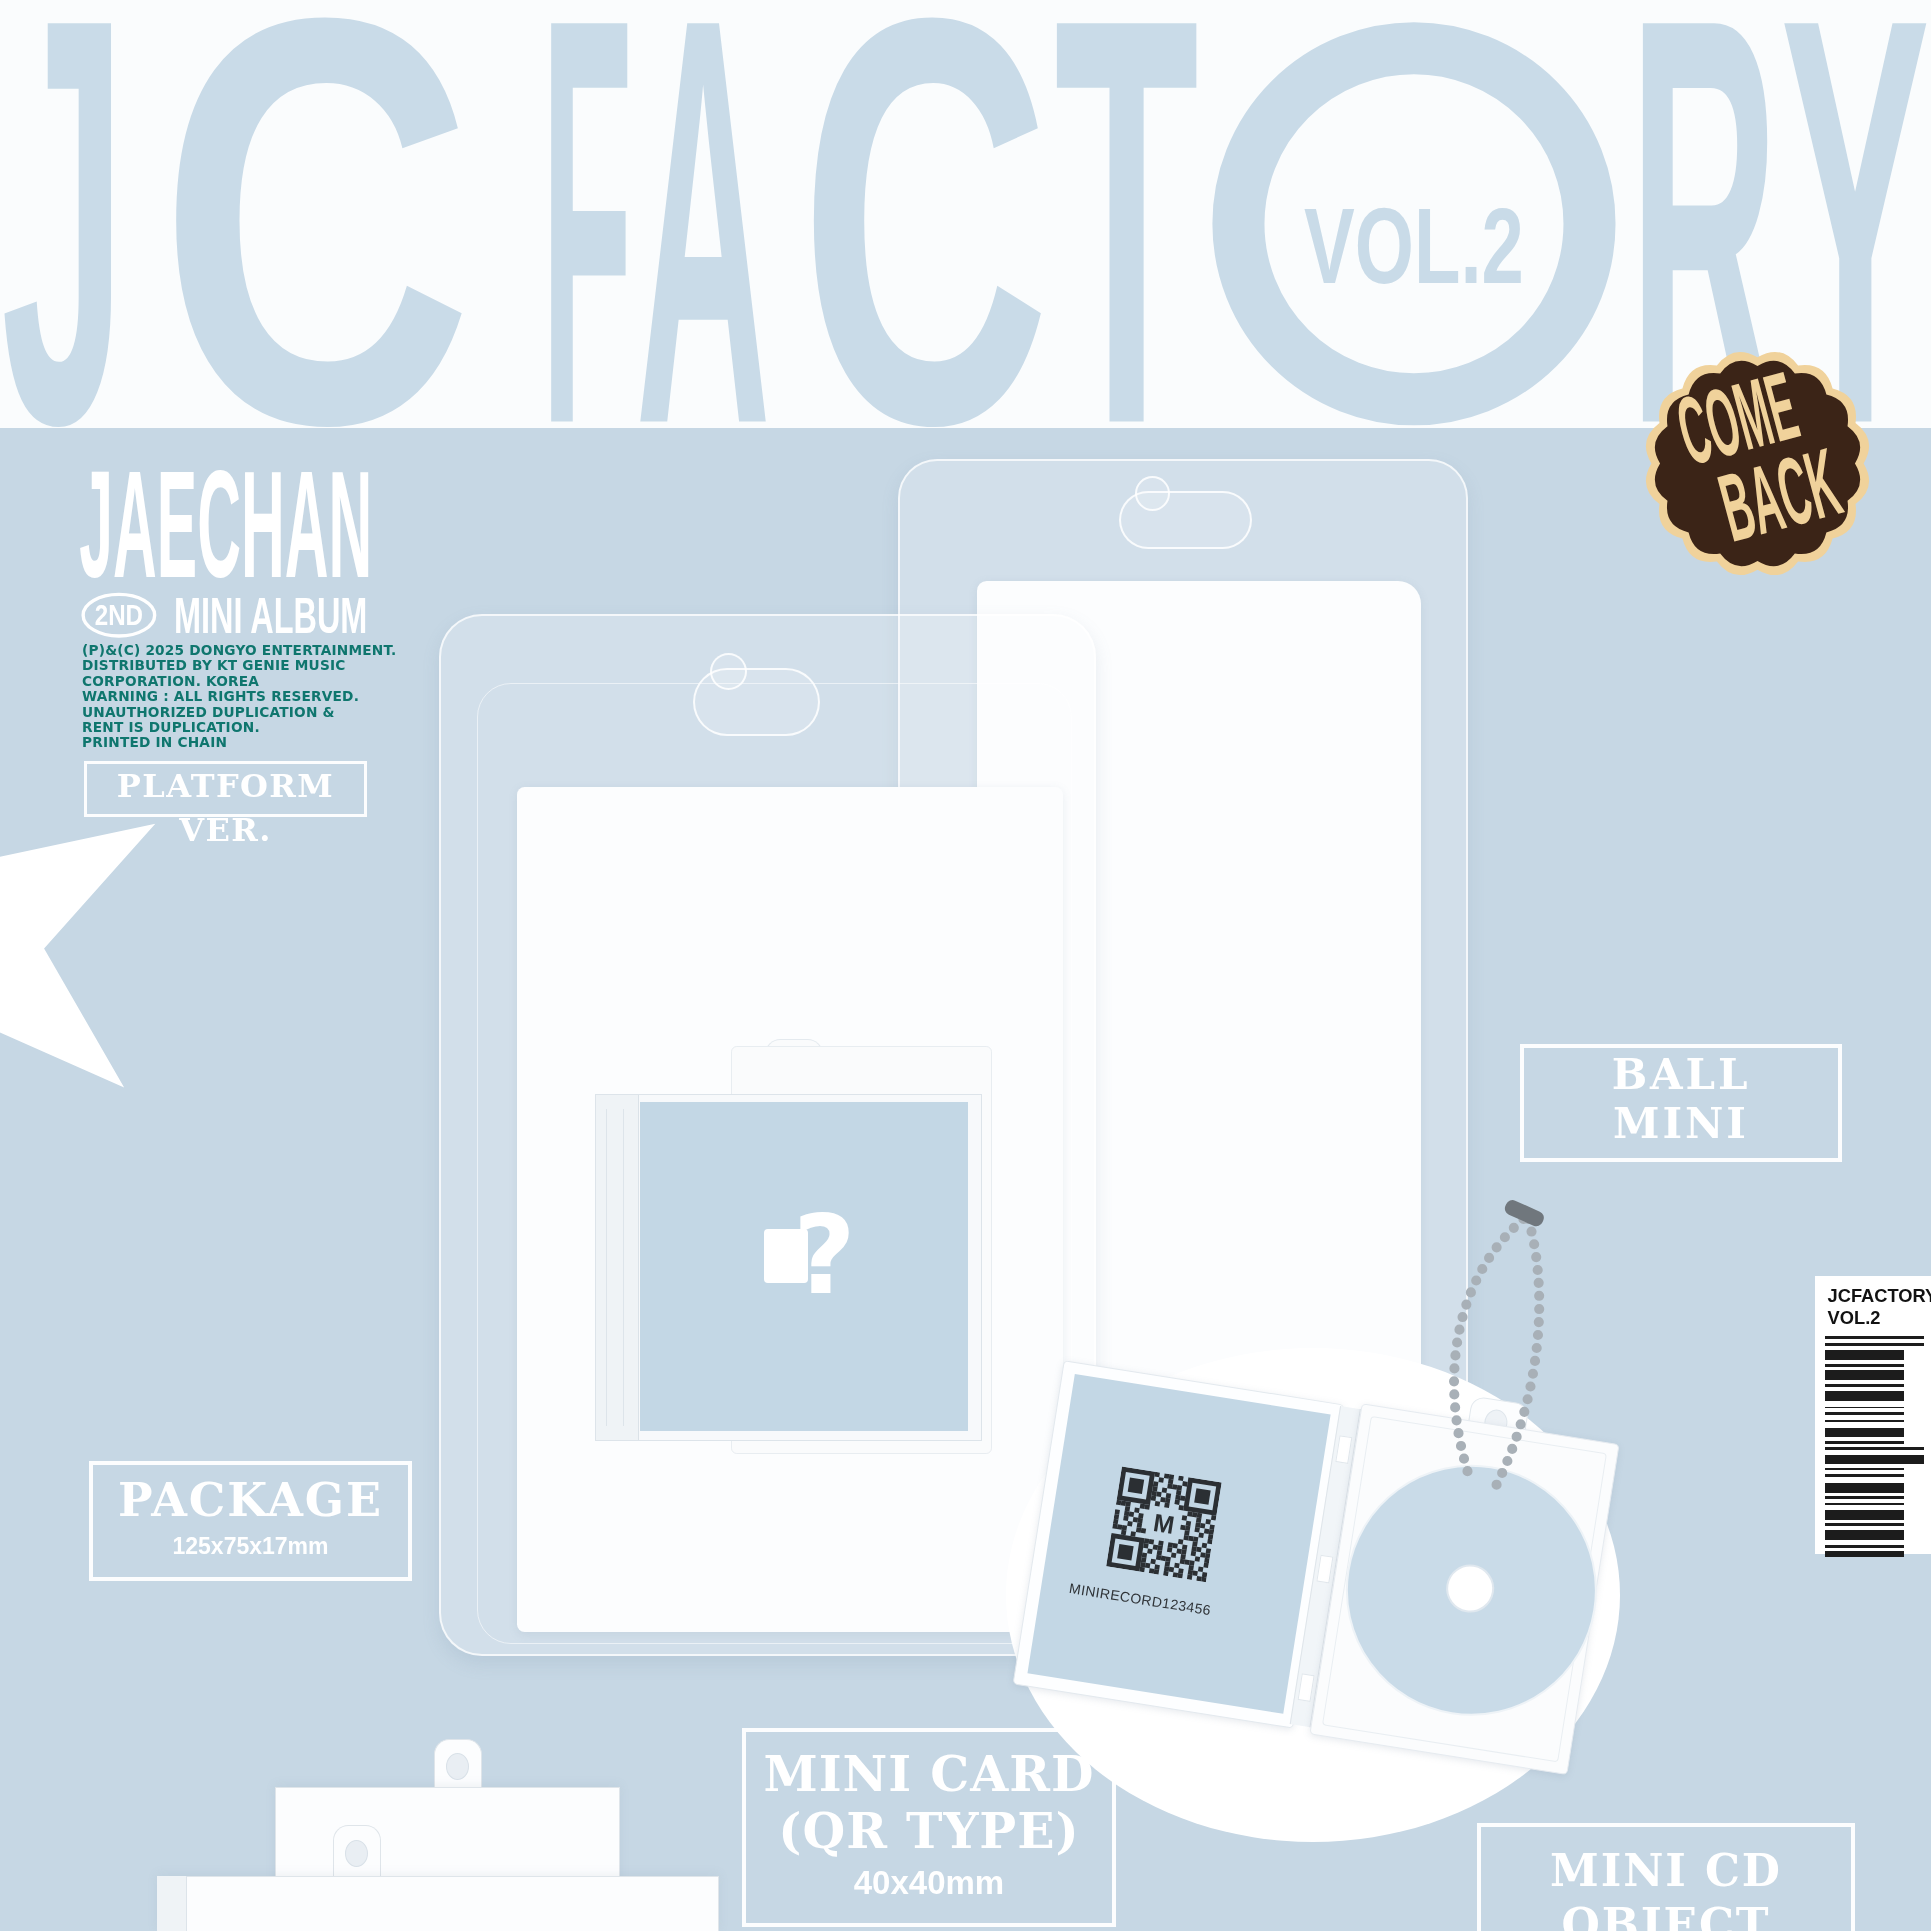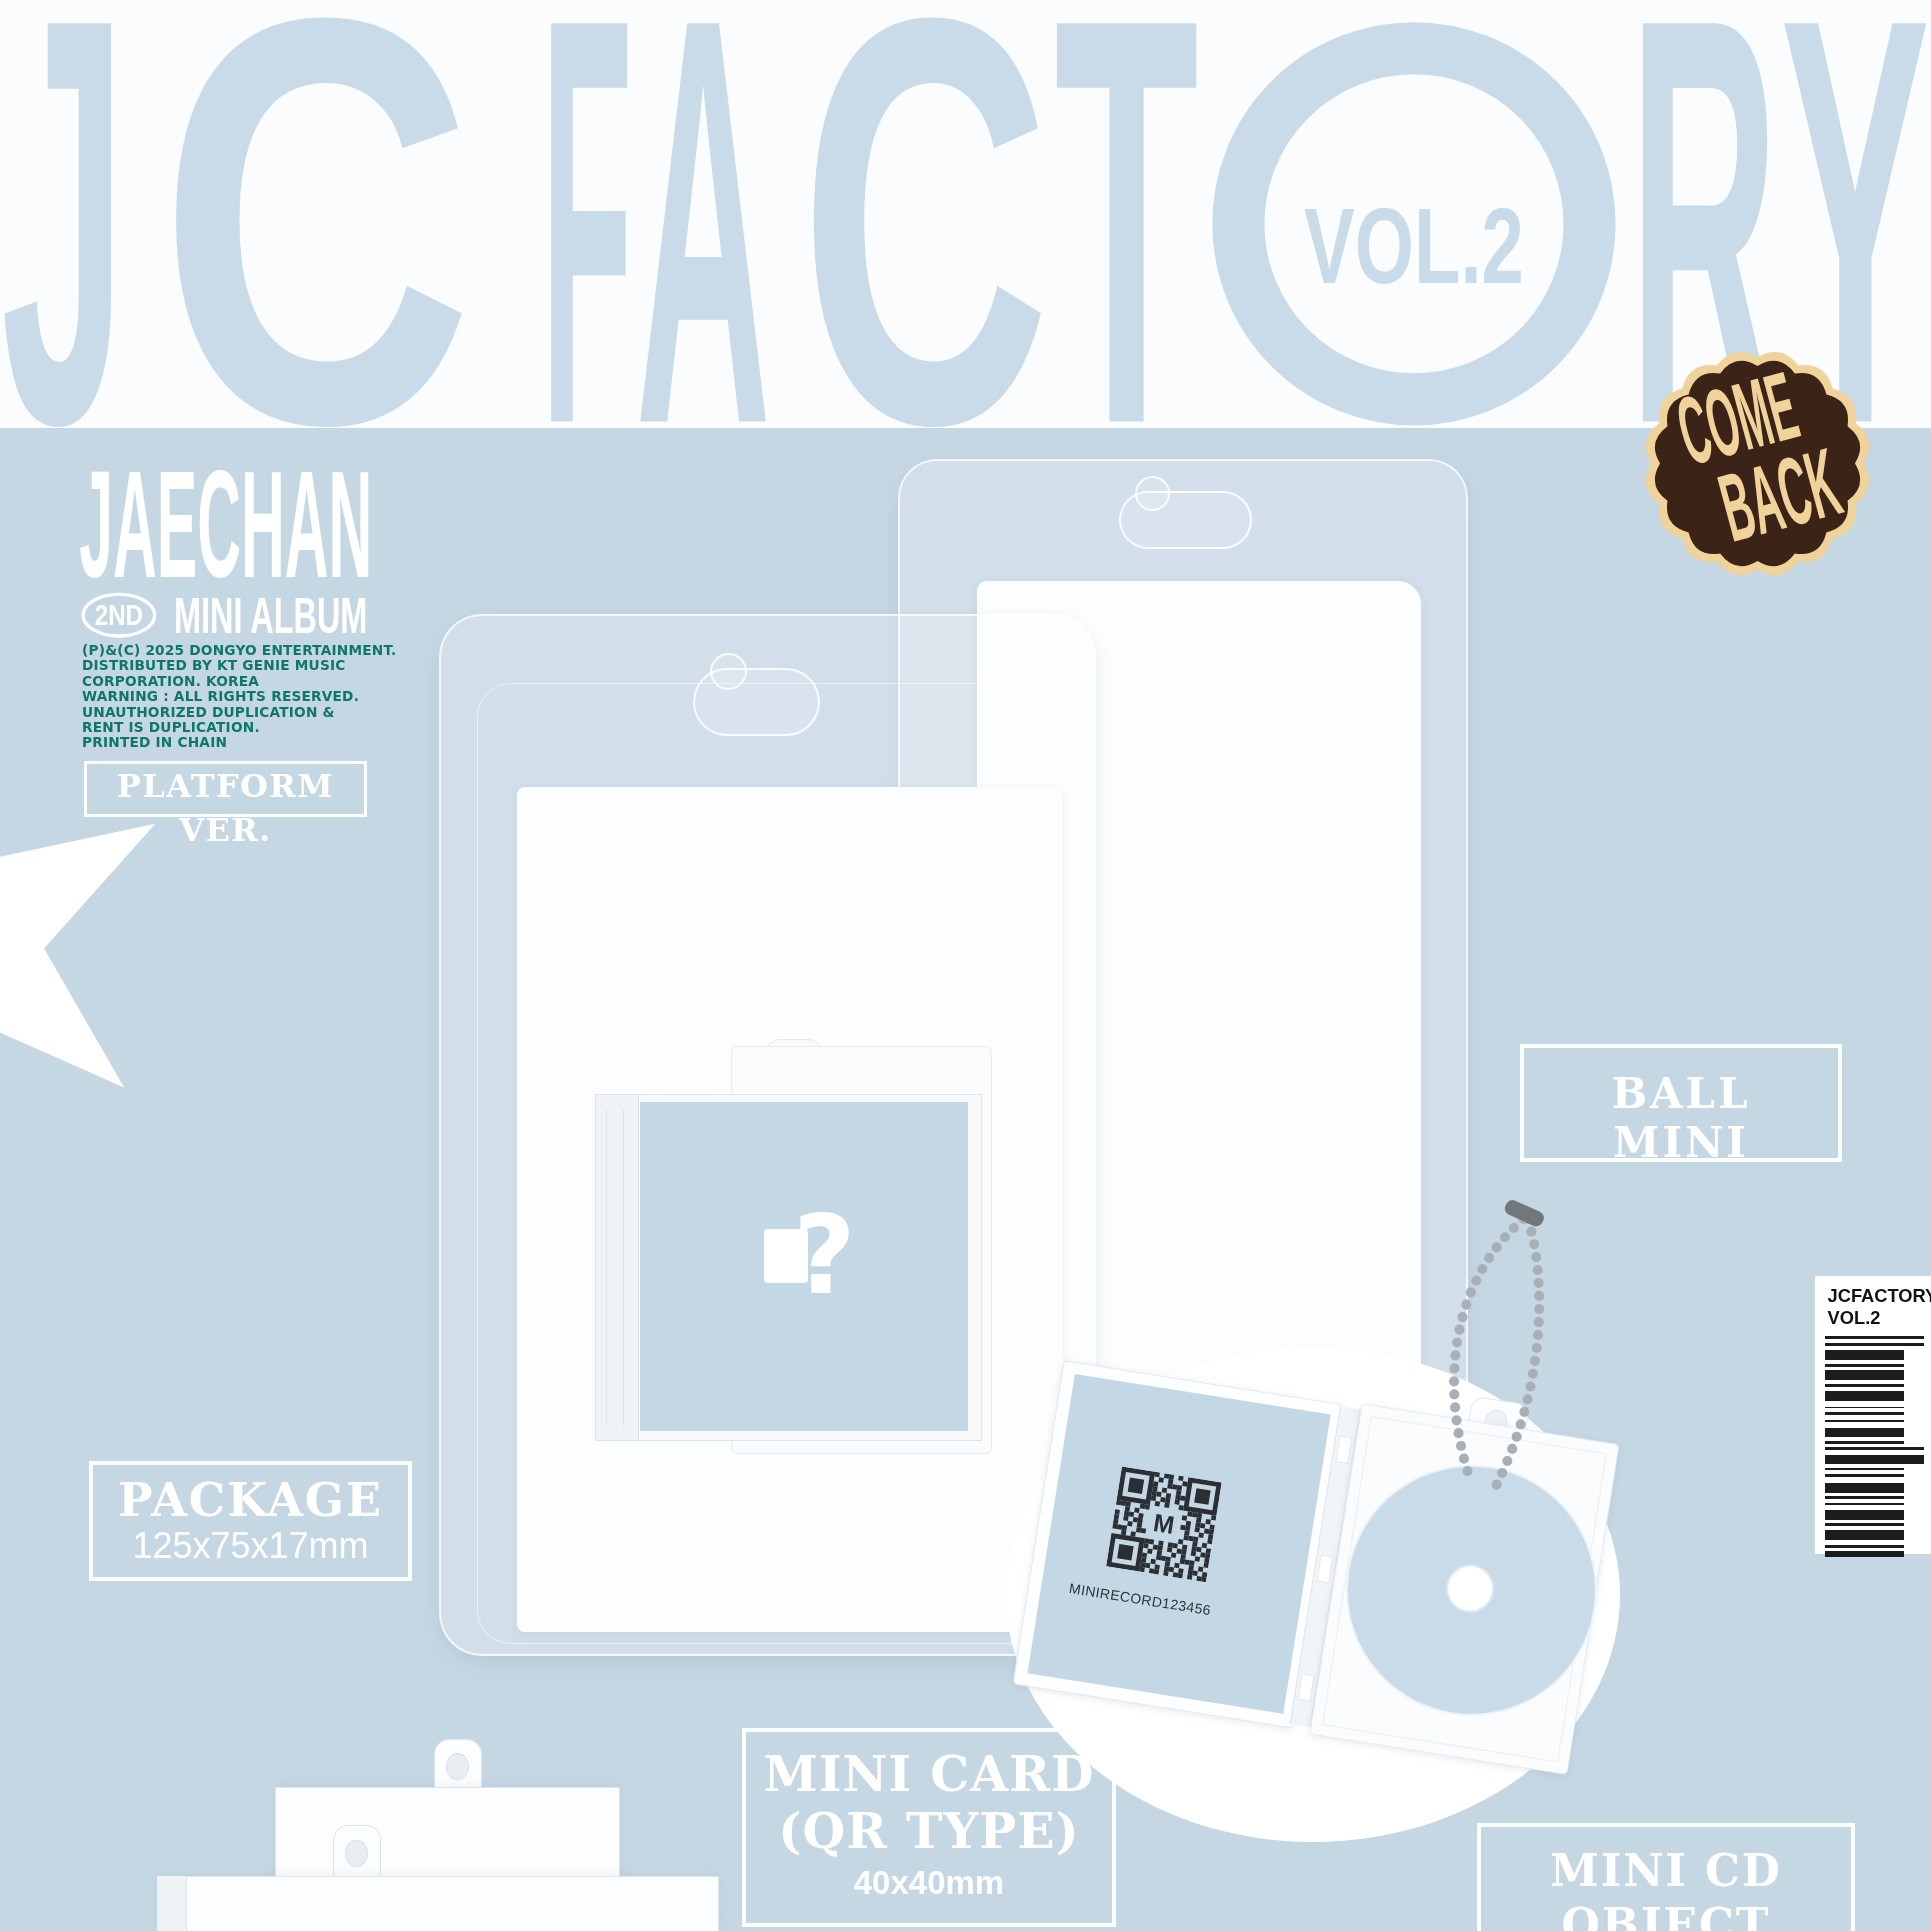--- a/index.html
+++ b/index.html
@@ -19,25 +19,25 @@
 
   
   .copyright{left:82px;top:643px;color:#0f766e;font-family:"DejaVu Sans",sans-serif;
              font-weight:700;font-size:13.7px;line-height:15.4px;letter-spacing:0.2px;white-space:nowrap;}
 
   
   .labelbox{box-sizing:border-box;border:4.8px solid rgba(255,255,255,.95);color:#fff;text-align:center;}
   .ornate{font-family:"DejaVu Serif",serif;font-weight:700;}
   .platform-box{left:84px;top:761px;width:283px;height:56px;border-width:3.9px;}
   .platform-box .t{font-size:32px;line-height:44px;letter-spacing:1.4px;}
-  .ballchain-box{left:1520px;top:1044px;width:322px;height:118px;padding-top:21px;}
+  .ballchain-box{left:1520px;top:1044px;width:322px;height:118px;padding-top:2px;}
   .ballchain-box .t{font-size:42px;line-height:49px;letter-spacing:2.9px;}
   .package-box{left:89px;top:1461px;width:323px;height:120px;padding-top:9.7px;}
   .package-box .t1{font-size:46px;line-height:50px;letter-spacing:1.9px;}
-  .package-box .t2{font-size:36px;line-height:42px;font-weight:400;}
+  .package-box .t2{font-size:23px;line-height:42px;font-weight:700;}
   .minicard-box{left:742px;top:1728px;width:374px;height:199px;padding-top:13.5px;}
   .minicard-box .t{font-size:49px;line-height:57px;letter-spacing:1px;}
   .minicard-box .t2{font-size:33px;line-height:46px;font-weight:700;font-family:"Liberation Sans",sans-serif;}
   .minicd-box{left:1477px;top:1823px;width:378px;height:183px;padding-top:17.4px;}
   .minicd-box .t{font-size:44px;line-height:54px;letter-spacing:1.9px;}
 
   
   .star{left:-266px;top:710px;width:449px;height:449px;background:#fff;transform:rotate(-12deg);
         clip-path:polygon(50% 0%,61% 35%,98% 35%,68% 57%,79% 91%,50% 70%,21% 91%,32% 57%,2% 35%,39% 35%);}
 

